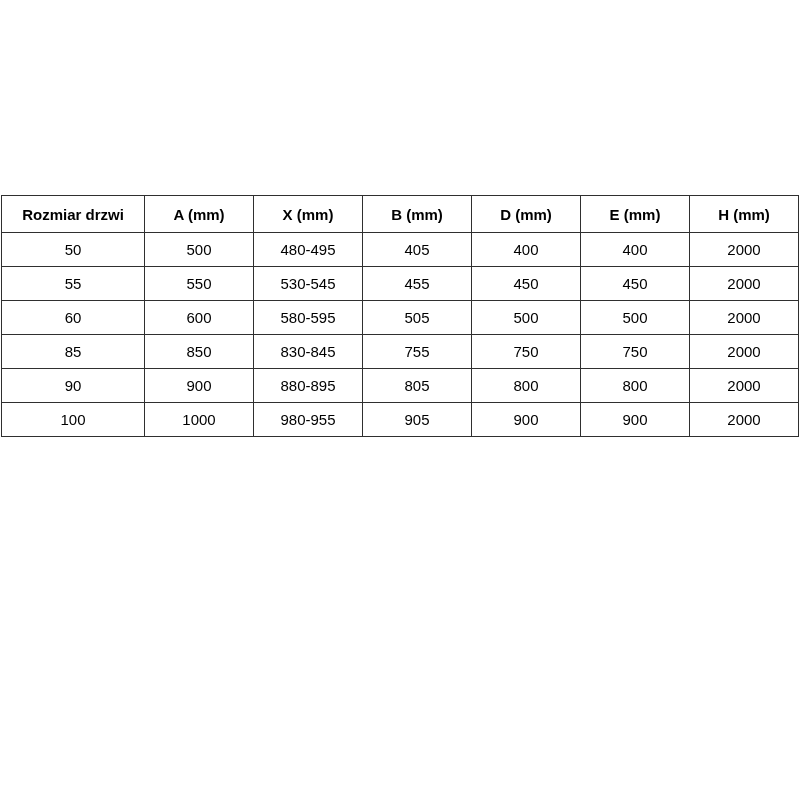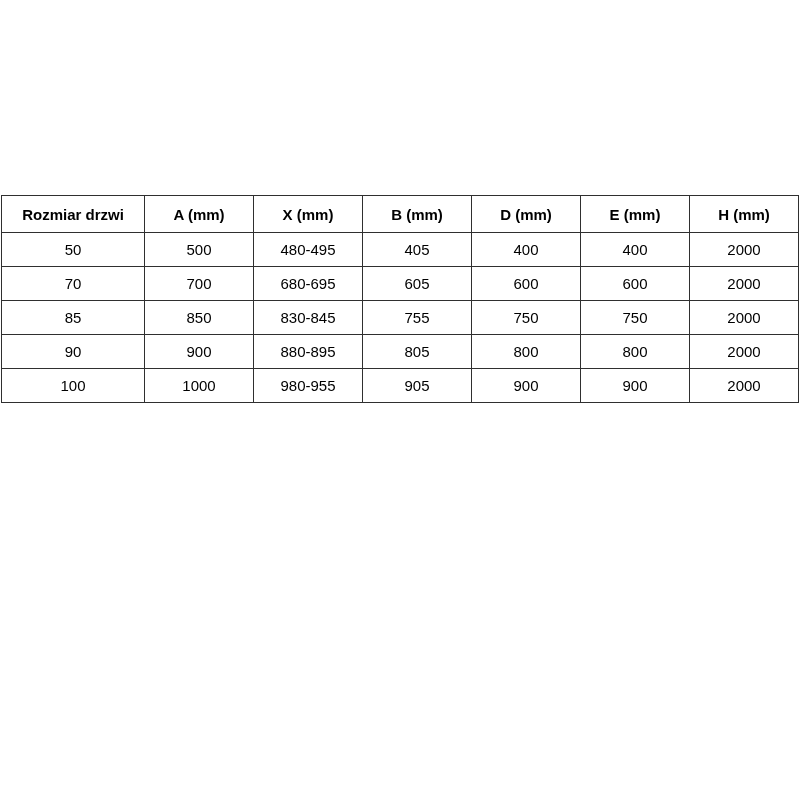--- a/index.html
+++ b/index.html
@@ -74,26 +74,35 @@
         <tr>
           <td>50</td>
           <td>500</td>
           <td>480-495</td>
           <td>405</td>
           <td>400</td>
           <td>400</td>
           <td>2000</td>
         </tr>
         <tr>
-          <td>70</td>
-          <td>700</td>
-          <td>680-695</td>
-          <td>605</td>
+          <td>55</td>
+          <td>550</td>
+          <td>530-545</td>
+          <td>455</td>
+          <td>450</td>
+          <td>450</td>
+          <td>2000</td>
+        </tr>
+        <tr>
+          <td>60</td>
           <td>600</td>
-          <td>600</td>
+          <td>580-595</td>
+          <td>505</td>
+          <td>500</td>
+          <td>500</td>
           <td>2000</td>
         </tr>
         <tr>
           <td>85</td>
           <td>850</td>
           <td>830-845</td>
           <td>755</td>
           <td>750</td>
           <td>750</td>
           <td>2000</td>

